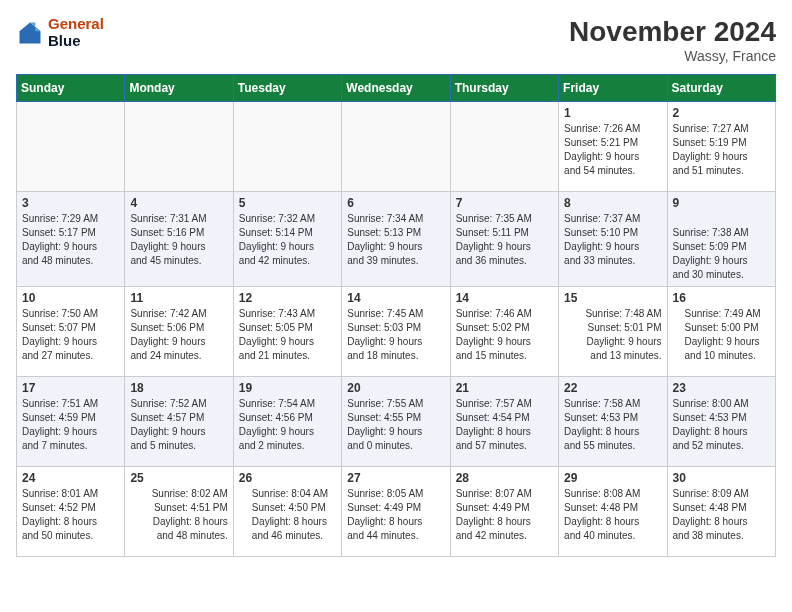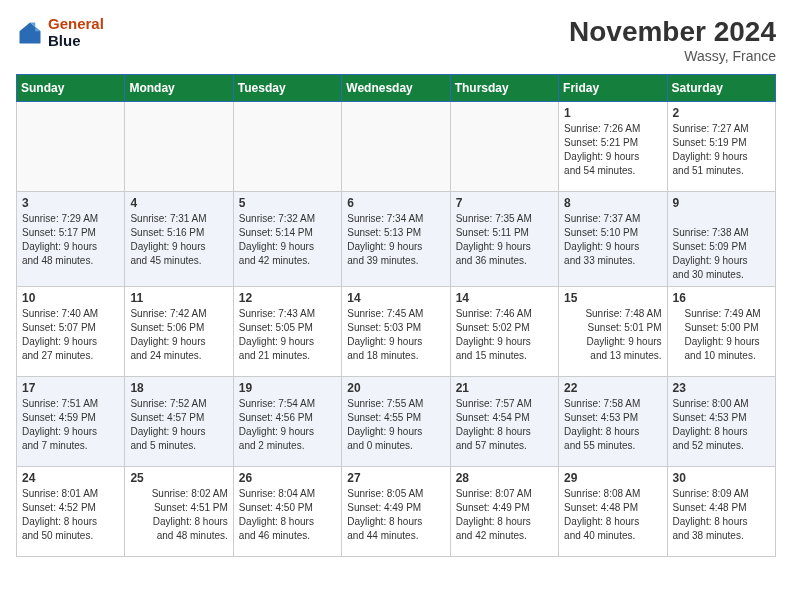--- a/index.html
+++ b/index.html
@@ -197,21 +197,21 @@
           <span class="day-num">9</span>
           <div class="day-info" style="white-space: pre-line; margin-top: 16px;">Sunrise: 7:38 AM
 Sunset: 5:09 PM
 Daylight: 9 hours
 and 30 minutes.</div>
         </td>
       </tr>
       <tr>
         <td>
           <span class="day-num">10</span>
-          <div class="day-info" style="white-space: pre-line;">Sunrise: 7:40 AM
+          <div class="day-info" style="white-space: pre-line;">Sunrise: 7:50 AM
 Sunset: 5:07 PM
 Daylight: 9 hours
 and 27 minutes.</div>
         </td>
         <td>
           <span class="day-num">11</span>
           <div class="day-info" style="white-space: pre-line;">Sunrise: 7:42 AM
 Sunset: 5:06 PM
 Daylight: 9 hours
 and 24 minutes.</div>
@@ -313,21 +313,21 @@
         </td>
         <td>
           <span class="day-num">25</span>
           <div class="day-info" style="white-space: pre-line; text-align: right;">Sunrise: 8:02 AM
 Sunset: 4:51 PM
 Daylight: 8 hours
 and 48 minutes.</div>
         </td>
         <td>
           <span class="day-num">26</span>
-          <div class="day-info" style="white-space: pre-line;">Sunrise: 8:04 AM
+          <div class="day-info" style="white-space: pre-line; margin-left: 13px;">Sunrise: 8:04 AM
 Sunset: 4:50 PM
 Daylight: 8 hours
 and 46 minutes.</div>
         </td>
         <td>
           <span class="day-num">27</span>
           <div class="day-info" style="white-space: pre-line;">Sunrise: 8:05 AM
 Sunset: 4:49 PM
 Daylight: 8 hours
 and 44 minutes.</div>

